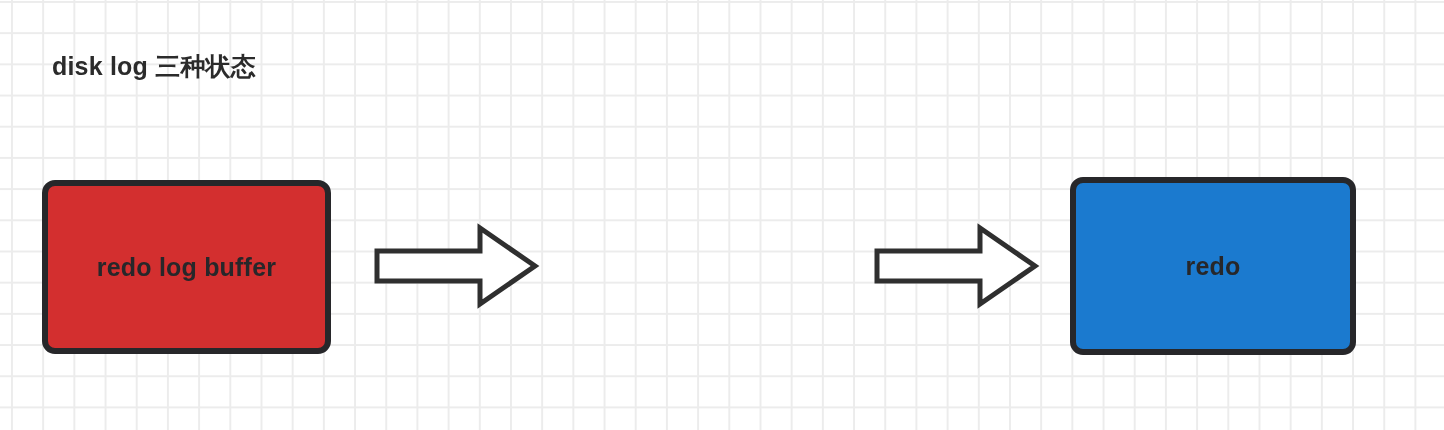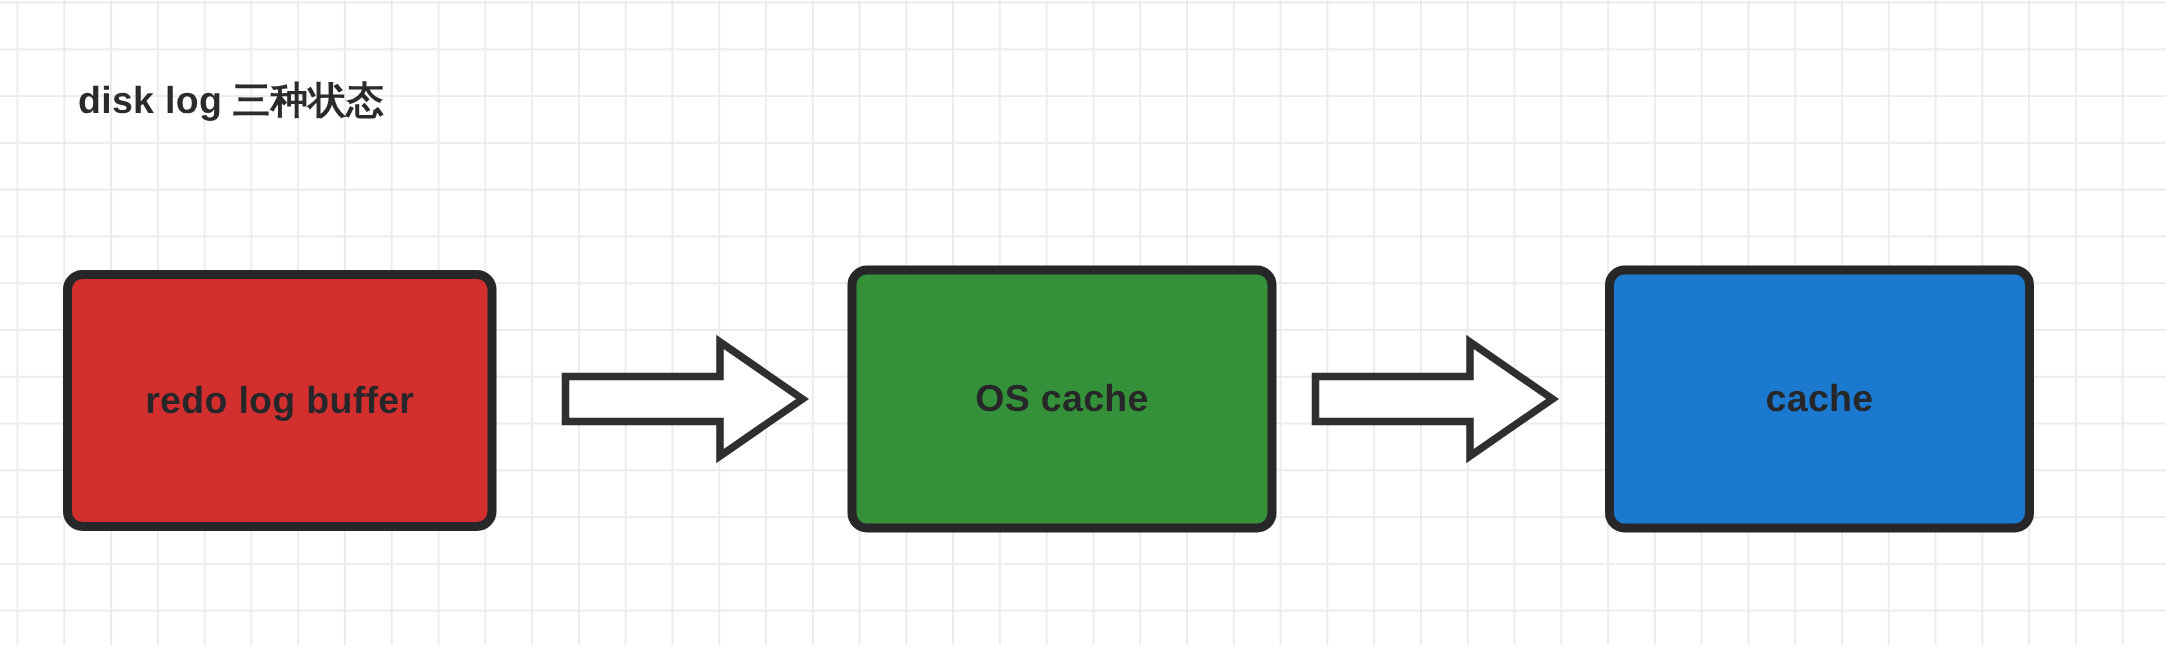--- a/index.html
+++ b/index.html
@@ -85,27 +85,24 @@
   <div class="node" id="node-redo-log-buffer" style="background:#D32F2F;">
     <span class="node-label">redo log buffer</span>
   </div>
 
   <div class="arrow" id="arrow-1">
     <svg viewBox="0 0 164 84" preserveAspectRatio="none">
       <path d="M3,27 L106,27 L106,4 L161,42 L106,80 L106,57 L3,57 Z" fill="#ffffff" stroke="#2f2f2f" stroke-width="5" stroke-linejoin="miter" stroke-linecap="butt"></path>
     </svg>
   </div>
 
-  <div class="node" id="node-os-cache" style="background:#34913A;">
-    <span class="node-label">OS cache</span>
-  </div>
 
   <div class="arrow" id="arrow-2">
     <svg viewBox="0 0 164 84" preserveAspectRatio="none">
       <path d="M3,27 L106,27 L106,4 L161,42 L106,80 L106,57 L3,57 Z" fill="#ffffff" stroke="#2f2f2f" stroke-width="5" stroke-linejoin="miter" stroke-linecap="butt"></path>
     </svg>
   </div>
 
   <div class="node" id="node-disk" style="background:#1B7ACF;">
-    <span class="node-label">cache</span>
+    <span class="node-label">redo</span>
   </div>
 
 </div>
 
 </body></html>

